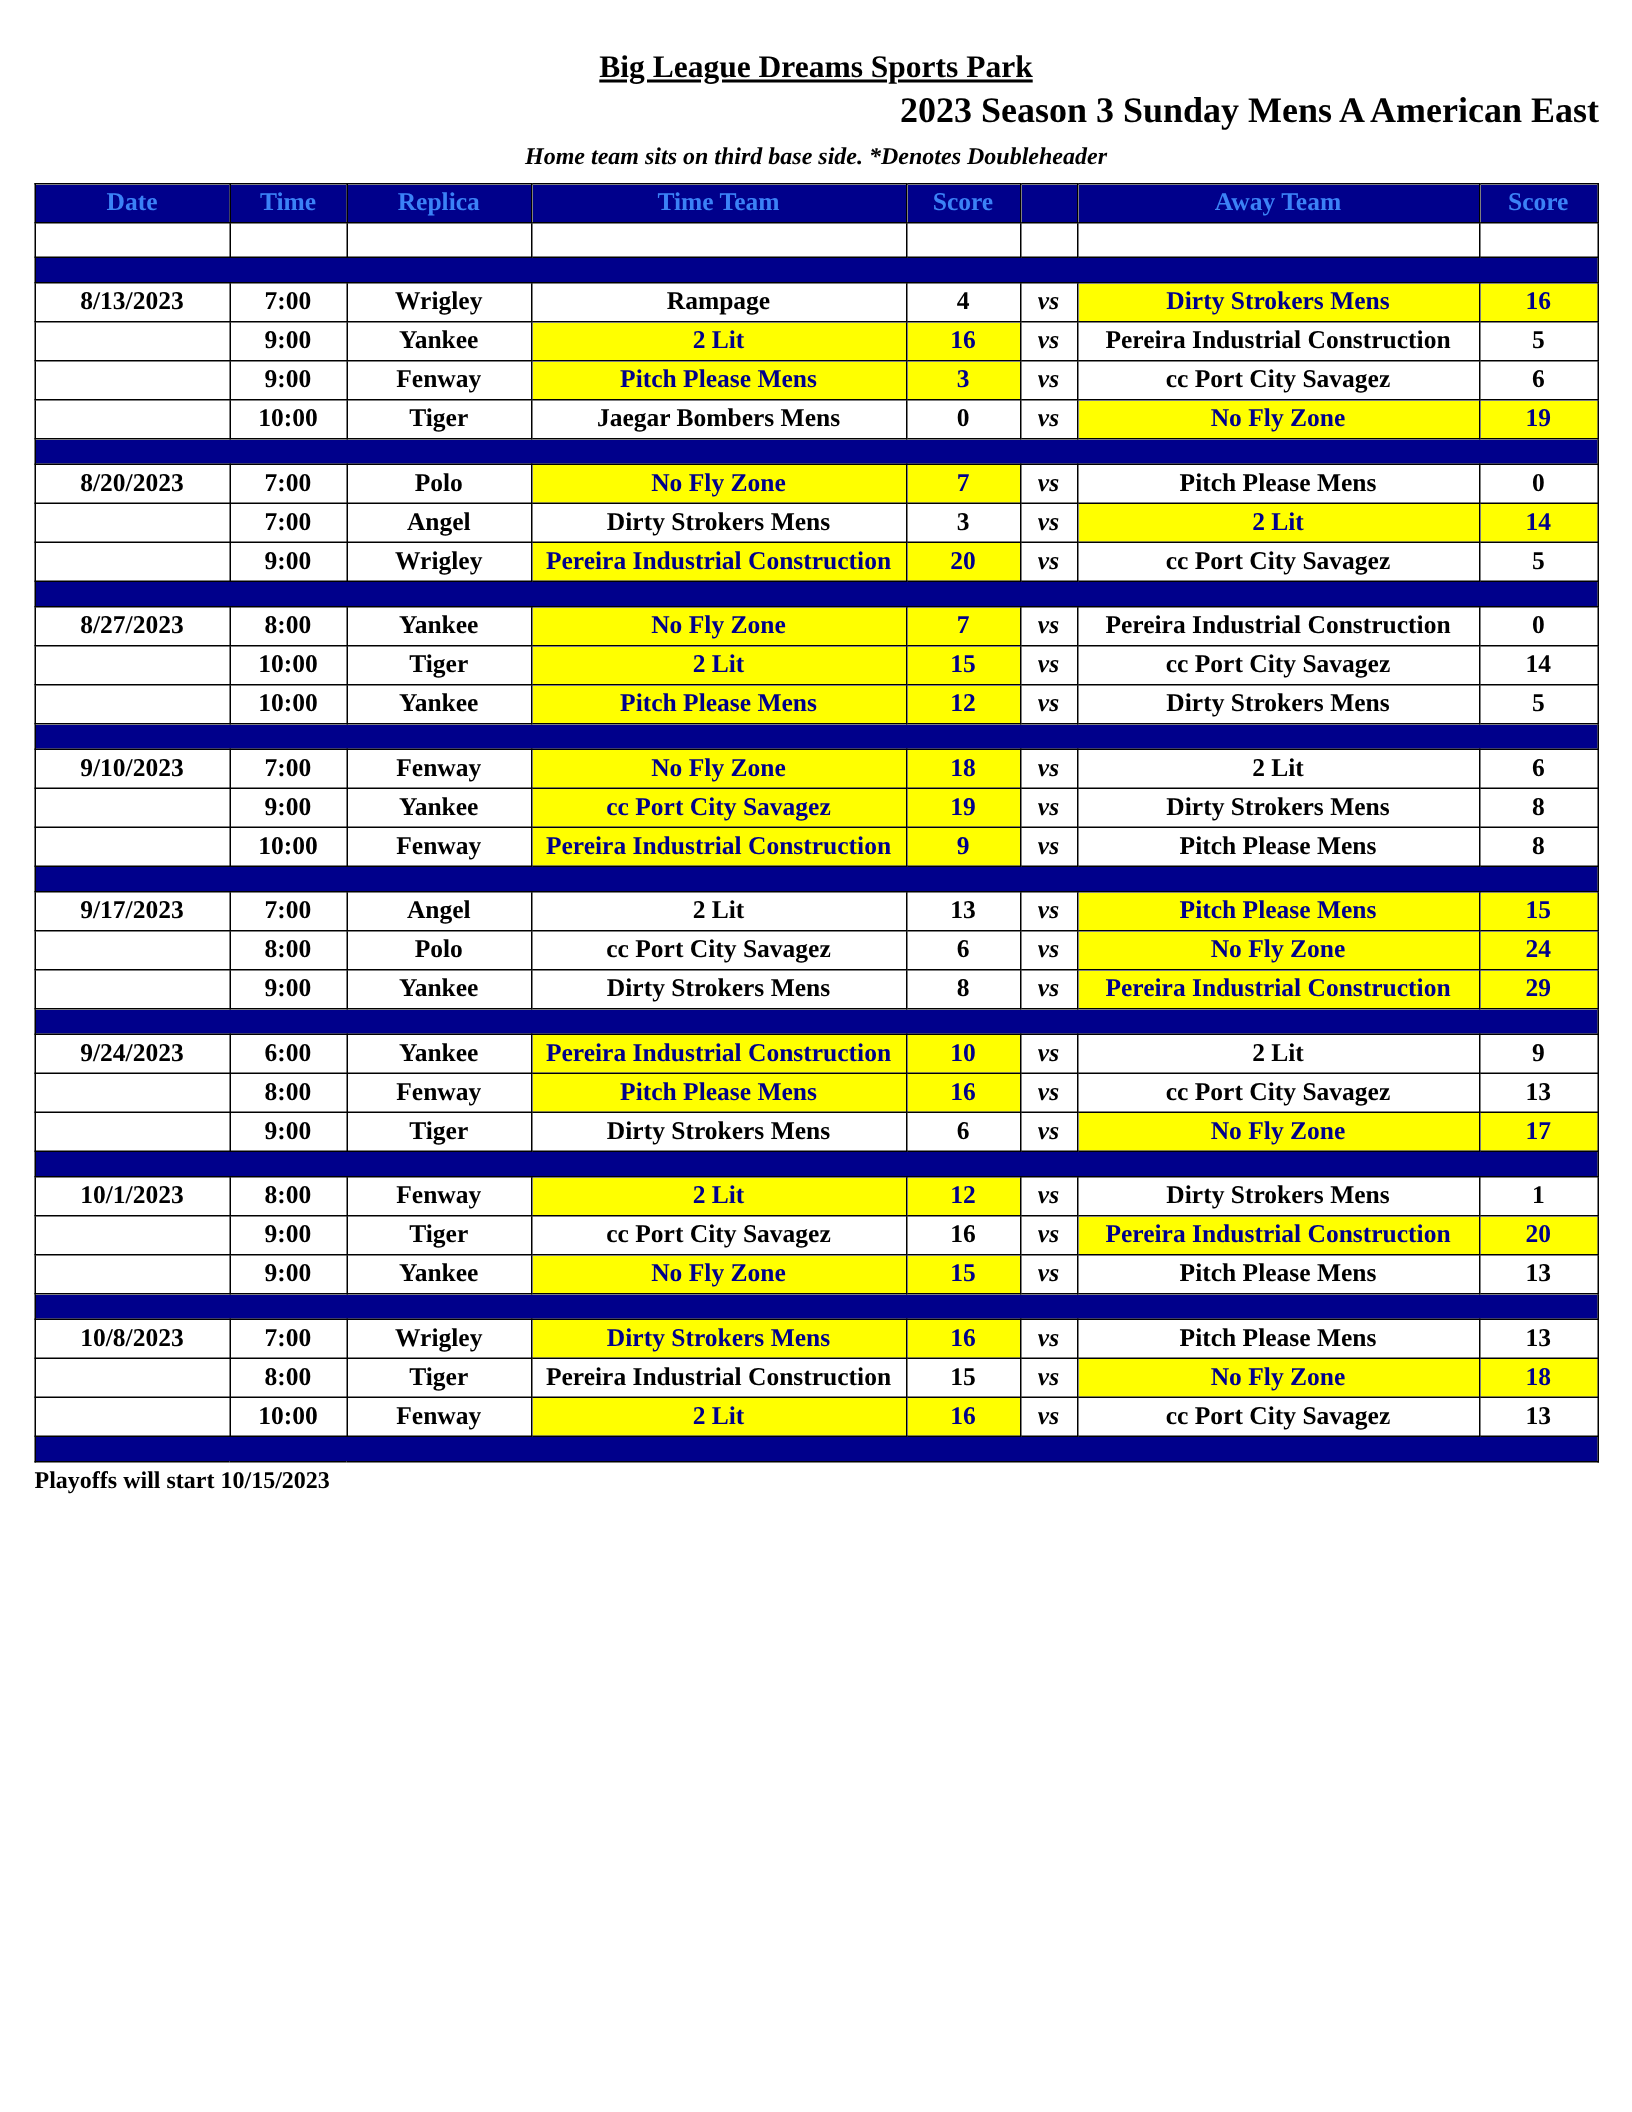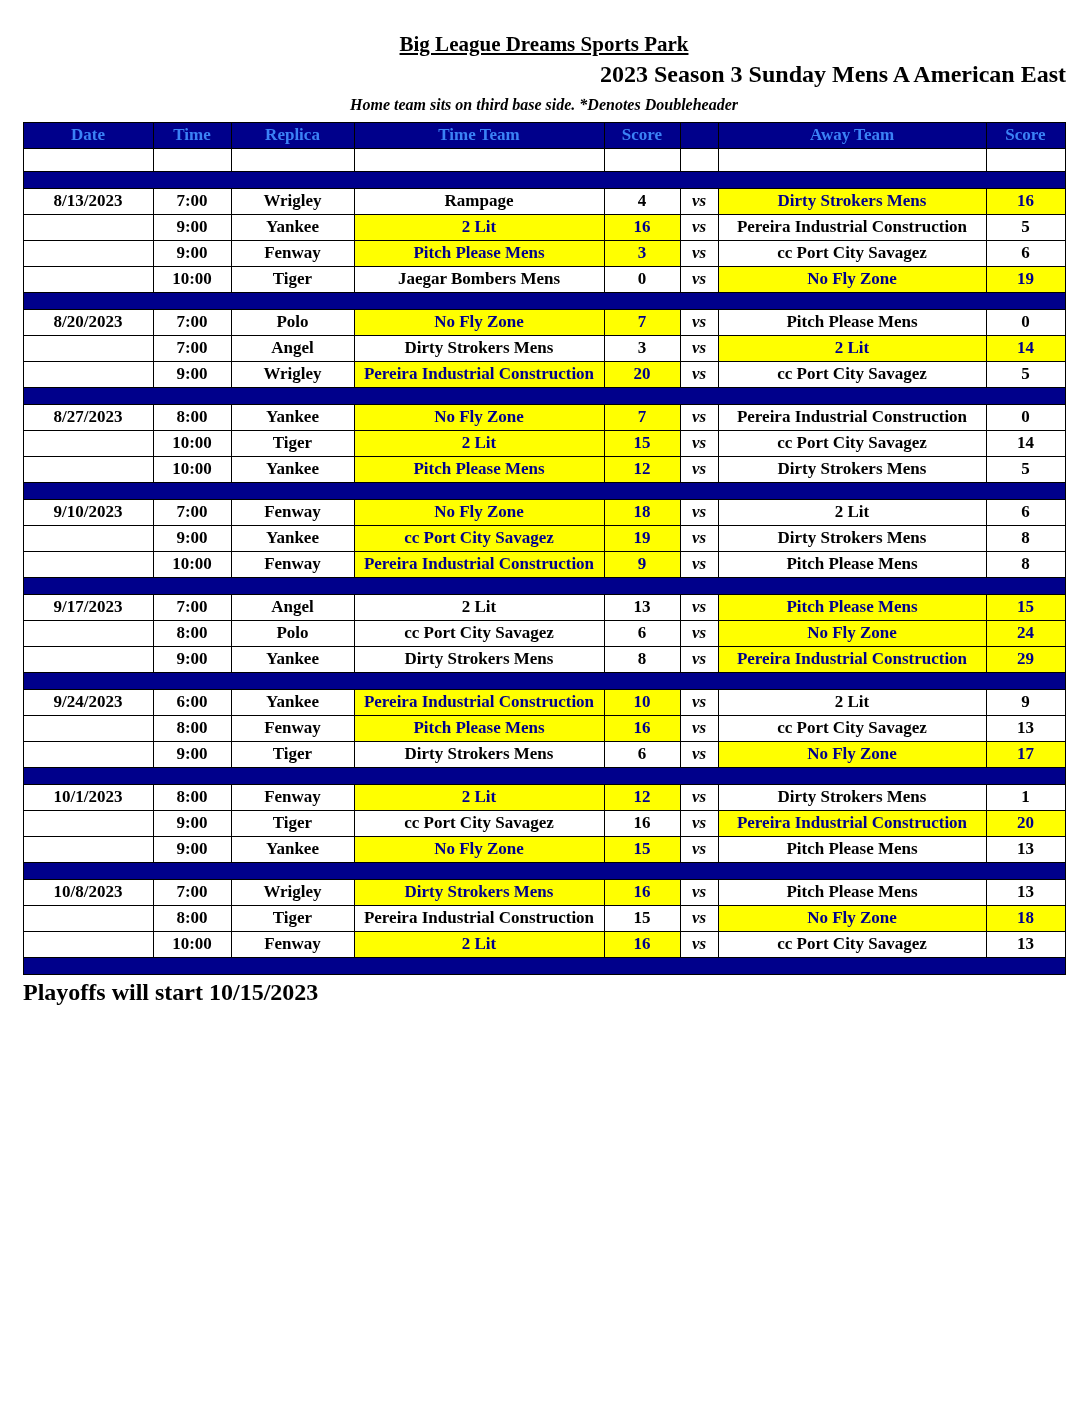--- a/index.html
+++ b/index.html
@@ -95,21 +95,21 @@
     border-radius: 11px;
   }
   td.plain {
     background: #ffffff;
     color: #000000;
   }
   .footer {
     margin: 4px auto 0 auto;
     width: 1042px;
     font-weight: bold;
-    font-size: 24px;
+    font-size: 16px;
     text-align: left;
   }
 </style>
 </head>
 <body>
 
 <div class="page">
 
   <div class="title">Big League Dreams Sports Park</div>
   <div class="subtitle">2023 Season 3 Sunday Mens A American East</div>

